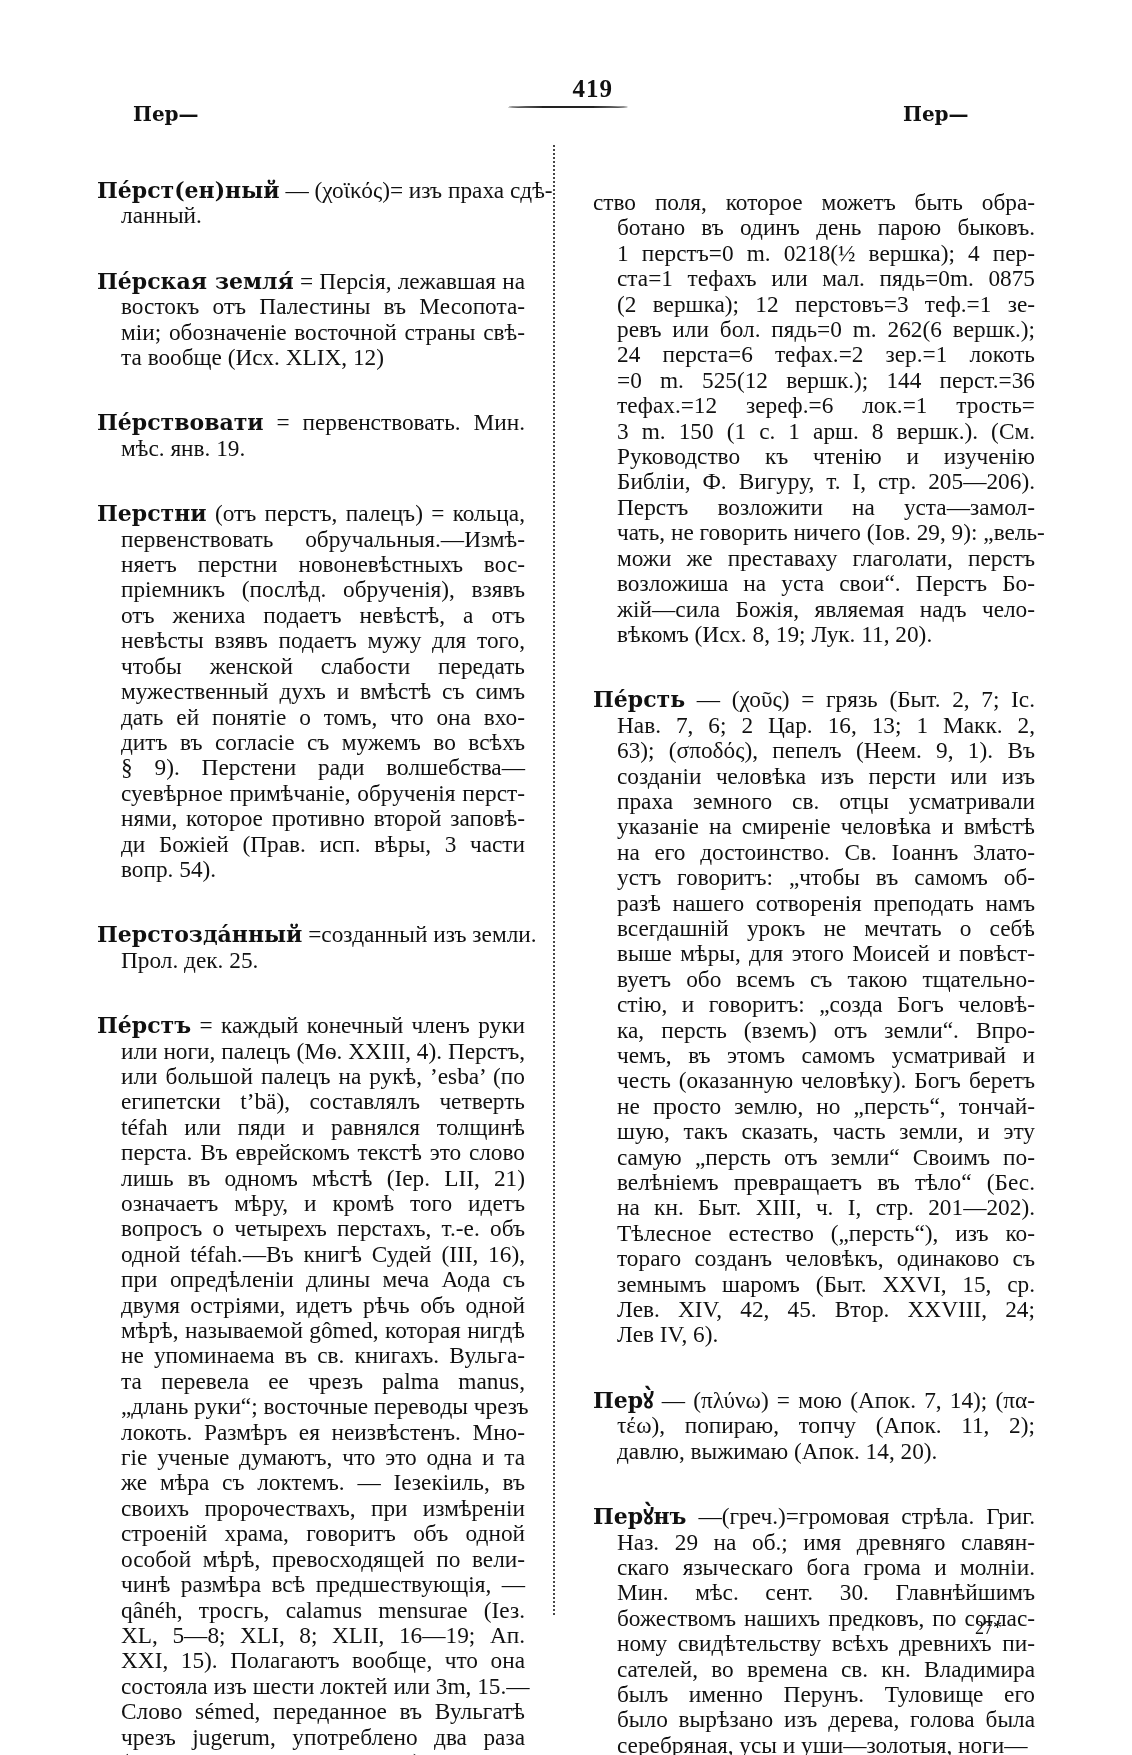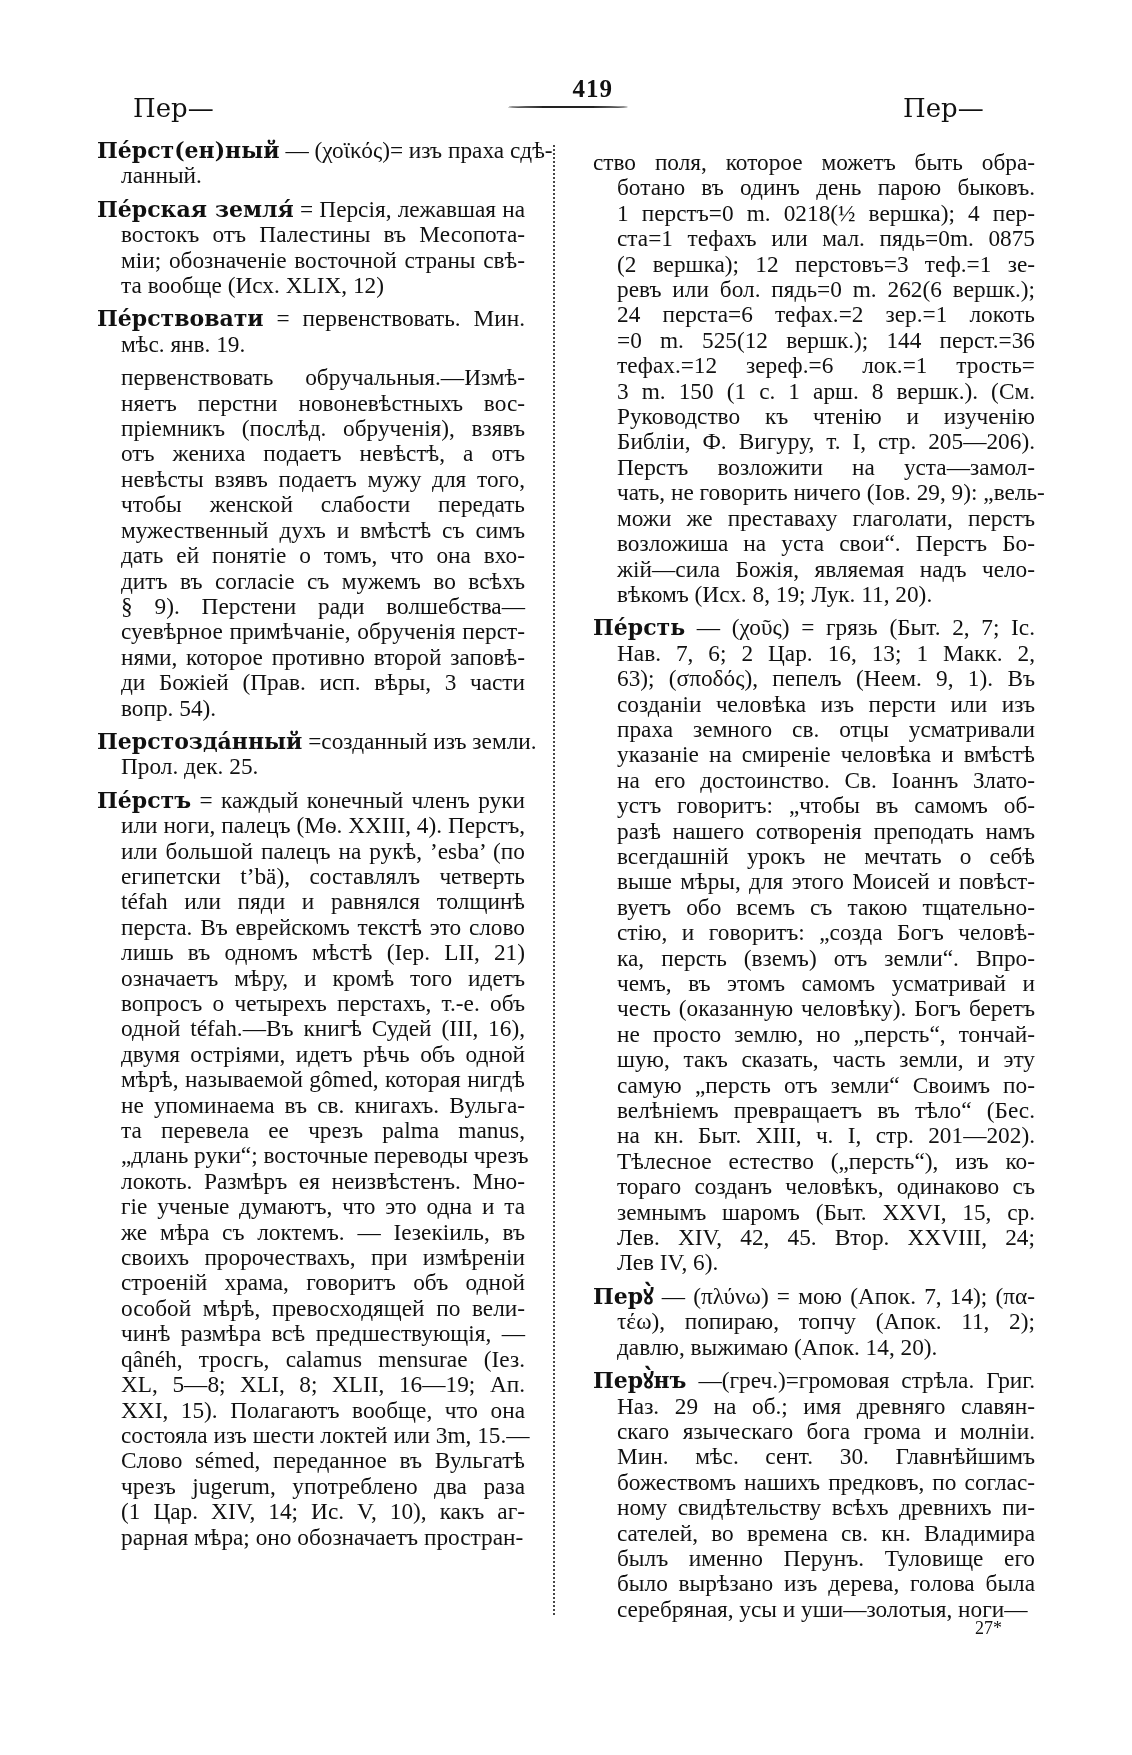--- a/index.html
+++ b/index.html
@@ -2,33 +2,33 @@
 <html><head>
 <meta charset="utf-8">
 <style>
   html, body { margin: 0; padding: 0; background: #ffffff; }
   body { width: 1132px; height: 1755px; position: relative; overflow: hidden;
          font-family: "Liberation Serif", "DejaVu Serif", serif; color: #111; }
   .page-number { position: absolute; left: 523px; top: 75px; width: 90px; text-align: right;
                  font-weight: bold; font-size: 25px; letter-spacing: 1px; }
   .page-number-rule { position: absolute; left: 508px; top: 106px; width: 120px; height: 0;
                       border-top: 2px solid #222; border-radius: 50%; }
-  .running-head { position: absolute; top: 93px; font-size: 26px; font-weight: normal;
+  .running-head { position: absolute; top: 102px; font-size: 20px; font-weight: bold;
                   font-family: "DejaVu Serif", serif; }
   .running-head.left { left: 133px; }
   .running-head.right { left: 903px; }
   .column { position: absolute; top: 138px; width: 428px; font-size: 23.3px; line-height: 25.4px; }
   .column.left { left: 97px; }
   .column.right { left: 593px; top: 150px; width: 442px; }
   .divider { position: absolute; left: 553px; top: 145px; width: 0; height: 1470px;
              border-left: 2px dotted #444; }
   .entry { margin: 0 0 8px 0; }
   .line { display: block; white-space: nowrap; text-align: justify; text-align-last: justify;
           padding-left: 24px; }
-  .line.first { padding-left: 0; }
+  .line.first { padding-left: 0; margin-top: 40px; }
   .line.last { text-align-last: left; }
   .headword { font-weight: bold; font-family: "DejaVu Serif", serif; font-size: 22px; }
   .signature { position: absolute; left: 975px; top: 1618px; font-size: 18px; }
 </style>
 </head>
 <body>
 
 <div>
   <div class="running-head left">Пер—</div>
   <div class="page-number">419</div>
@@ -44,20 +44,21 @@
         <span class="line first"><span class="headword">Пе́рская земля́</span> <span>= Персія, лежавшая на</span></span>
         <span class="line"><span>востокъ отъ Палестины въ Месопота-</span></span>
         <span class="line"><span>міи; обозначеніе восточной страны свѣ-</span></span>
         <span class="line last"><span>та вообще (Исх. XLIX, 12)</span></span>
       </div>
       <div class="entry">
         <span class="line first"><span class="headword">Пе́рствовати</span> <span>= первенствовать. Мин.</span></span>
         <span class="line last"><span>мѣс. янв. 19.</span></span>
       </div>
       <div class="entry">
+        <span class="line first"><span class="headword">Перстни</span> <span>(отъ перстъ, палецъ) = кольца,</span></span>
         <span class="line"><span>первенствовать обручальныя.—Измѣ-</span></span>
         <span class="line"><span>няетъ перстни новоневѣстныхъ вос-</span></span>
         <span class="line"><span>пріемникъ (послѣд. обрученія), взявъ</span></span>
         <span class="line"><span>отъ жениха подаетъ невѣстѣ, а отъ</span></span>
         <span class="line"><span>невѣсты взявъ подаетъ мужу для того,</span></span>
         <span class="line"><span>чтобы женской слабости передать</span></span>
         <span class="line"><span>мужественный духъ и вмѣстѣ съ симъ</span></span>
         <span class="line"><span>дать ей понятіе о томъ, что она вхо-</span></span>
         <span class="line"><span>дитъ въ согласіе съ мужемъ во всѣхъ</span></span>
         <span class="line"><span>§ 9). Перстени ради волшебства—</span></span>
@@ -74,20 +75,21 @@
         <span class="line first"><span class="headword">Пе́рстъ</span> <span>= каждый конечный членъ руки</span></span>
         <span class="line"><span>или ноги, палецъ (Мѳ. XXIII, 4). Перстъ,</span></span>
         <span class="line"><span>или большой палецъ на рукѣ, ’esba’ (по</span></span>
         <span class="line"><span>египетски t’bä), составлялъ четверть</span></span>
         <span class="line"><span>téfah или пяди и равнялся толщинѣ</span></span>
         <span class="line"><span>перста. Въ еврейскомъ текстѣ это слово</span></span>
         <span class="line"><span>лишь въ одномъ мѣстѣ (Іер. LII, 21)</span></span>
         <span class="line"><span>означаетъ мѣру, и кромѣ того идетъ</span></span>
         <span class="line"><span>вопросъ о четырехъ перстахъ, т.-е. объ</span></span>
         <span class="line"><span>одной téfah.—Въ книгѣ Судей (III, 16),</span></span>
+        <span class="line"><span>при опредѣленіи длины меча Аода съ</span></span>
         <span class="line"><span>двумя остріями, идетъ рѣчь объ одной</span></span>
         <span class="line"><span>мѣрѣ, называемой gômed, которая нигдѣ</span></span>
         <span class="line"><span>не упоминаема въ св. книгахъ. Вульга-</span></span>
         <span class="line"><span>та перевела ее чрезъ palma manus,</span></span>
         <span class="line"><span>„длань руки“; восточные переводы чрезъ</span></span>
         <span class="line"><span>локоть. Размѣръ ея неизвѣстенъ. Мно-</span></span>
         <span class="line"><span>гіе ученые думаютъ, что это одна и та</span></span>
         <span class="line"><span>же мѣра съ локтемъ. — Іезекіиль, въ</span></span>
         <span class="line"><span>своихъ пророчествахъ, при измѣреніи</span></span>
         <span class="line"><span>строеній храма, говоритъ объ одной</span></span>

